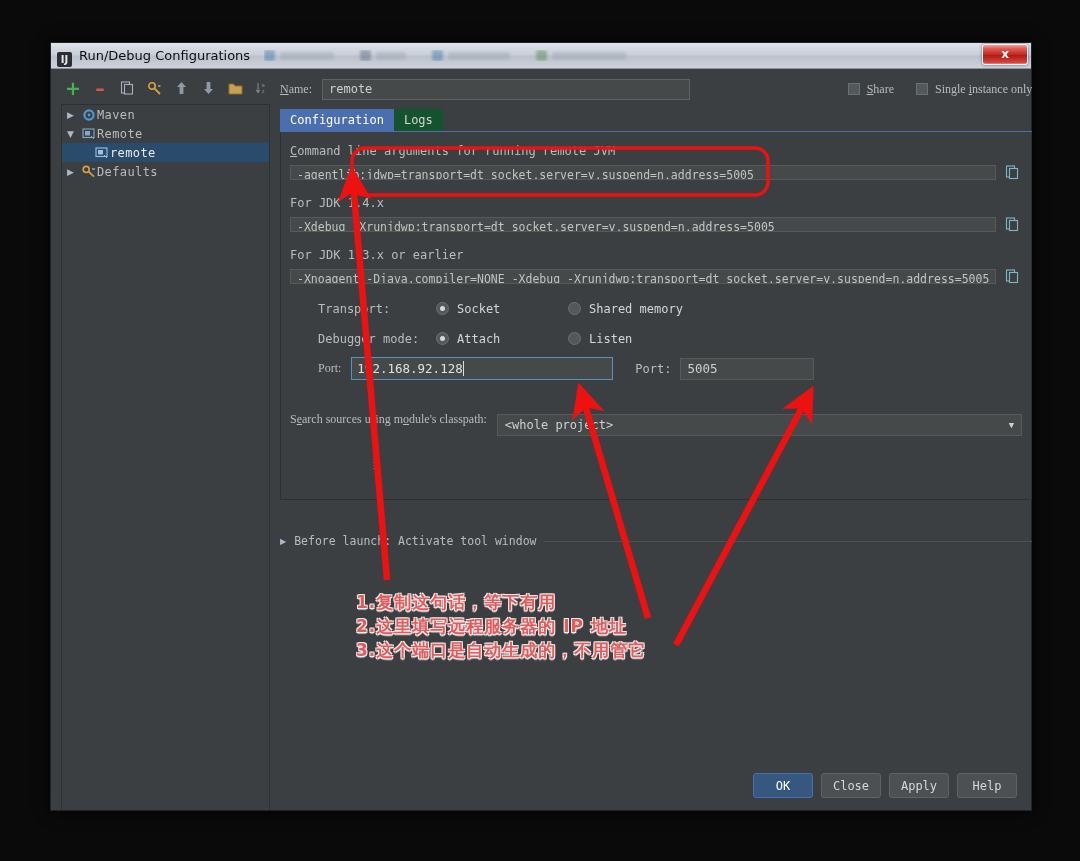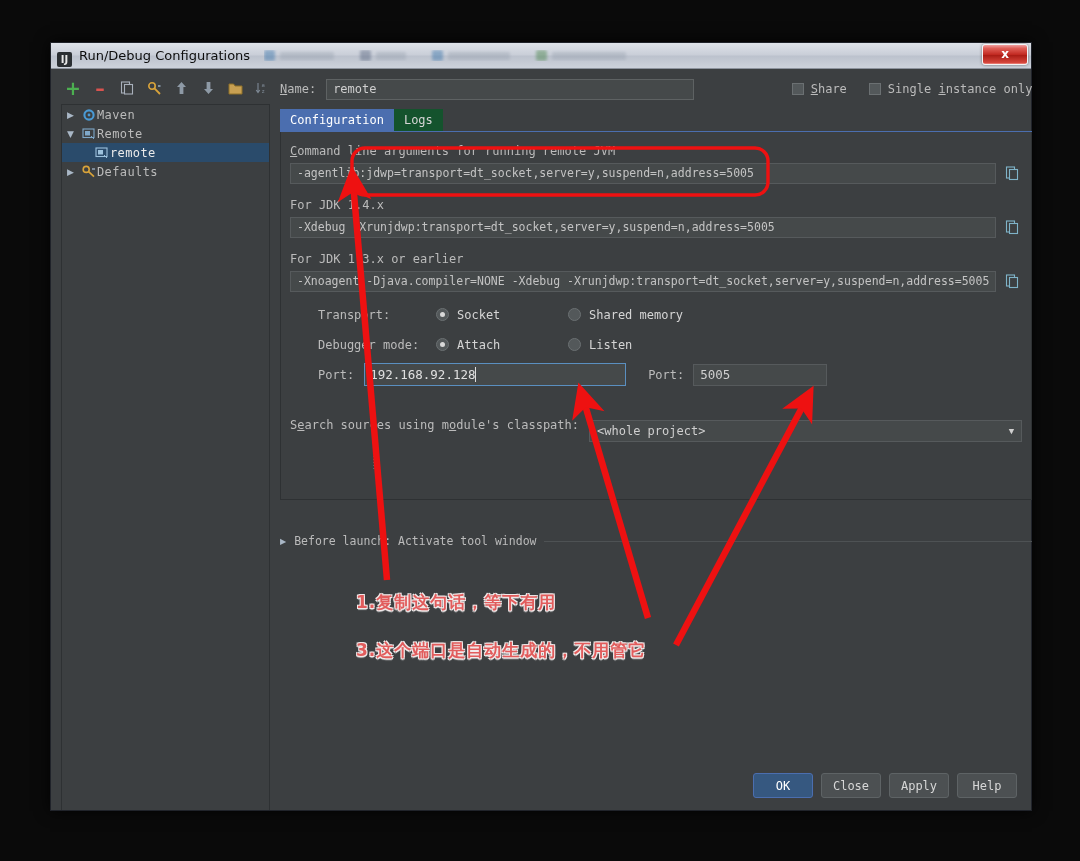--- a/index.html
+++ b/index.html
@@ -140,21 +140,21 @@
   .ticon { width: 17px; flex: none; display:flex; align-items:center; justify-content:center;}
   .tlabel { letter-spacing: .4px; }
 
   
   .right {
     flex: 1;
     padding: 8px 14px 0 10px;
     position: relative;
   }
   .namerow { display: flex; align-items: center; height: 22px; }
-  .lbl { color: #bbbbbb; font-size: 12px; white-space: nowrap; }
+  .lbl { color: #bbbbbb; font-size: 12px; white-space: nowrap; font-family: Liberation Serif, serif; }
   .u { text-decoration: underline; }
   .name-input {
     margin-left: 10px;
     width: 368px; height: 21px;
     background: #45494a;
     border: 1px solid #5e6263;
     color: #cfcfcf;
     font-size: 12px;
     line-height: 19px;
     padding: 0 6px;
@@ -189,21 +189,21 @@
     padding: 12px 9px 10px 9px;
     height: 368px;
     position: relative;
     overflow: hidden;
   }
 
   .field-label { color: #bbbbbb; font-size: 12px; margin-bottom: 5px; }
   .ro-row { display: flex; align-items: center; gap: 7px; margin-bottom: 14px; }
   .ro-input {
     flex: 1;
-    height: 21px;
+    height: 15px;
     background: #45494a;
     border: 1px solid #565a5c;
     color: #c3c3c3;
     font-size: 11.5px;
     line-height: 19px;
     padding: 0 6px;
     white-space: nowrap; overflow: hidden;
     font-family: "DejaVu Sans Mono", monospace;
   }
   .copy-ico {
@@ -579,15 +579,16 @@
     <rect x="352" y="148" width="416" height="47" rx="13" ry="13" fill="none" stroke="#ee1111" stroke-width="3.4"></rect>
 
     <line x1="387" y1="580" x2="353" y2="182" stroke="#ee1111" stroke-width="6.5" marker-end="url(#ah)"></line>
 
     <line x1="648" y1="618" x2="583" y2="398" stroke="#ee1111" stroke-width="6.5" marker-end="url(#ah)"></line>
 
     <line x1="676" y1="645" x2="806" y2="400" stroke="#ee1111" stroke-width="6.5" marker-end="url(#ah)"></line>
   </svg>
 
   <div class="anno-text" style="top:591px">1.复制这句话，等下有用</div>
+  <div class="anno-text" style="top:615px">2.这里填写远程服务器的 IP 地址</div>
   <div class="anno-text" style="top:639px">3.这个端口是自动生成的，不用管它</div>
 
 </div>
 
 </body></html>

